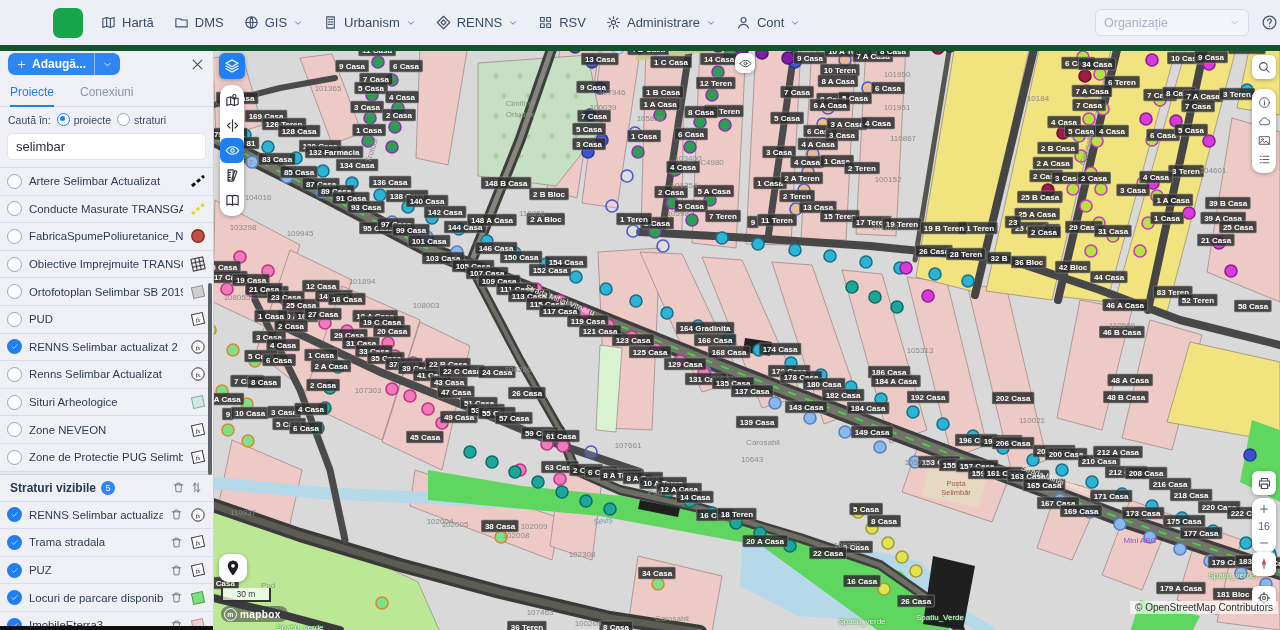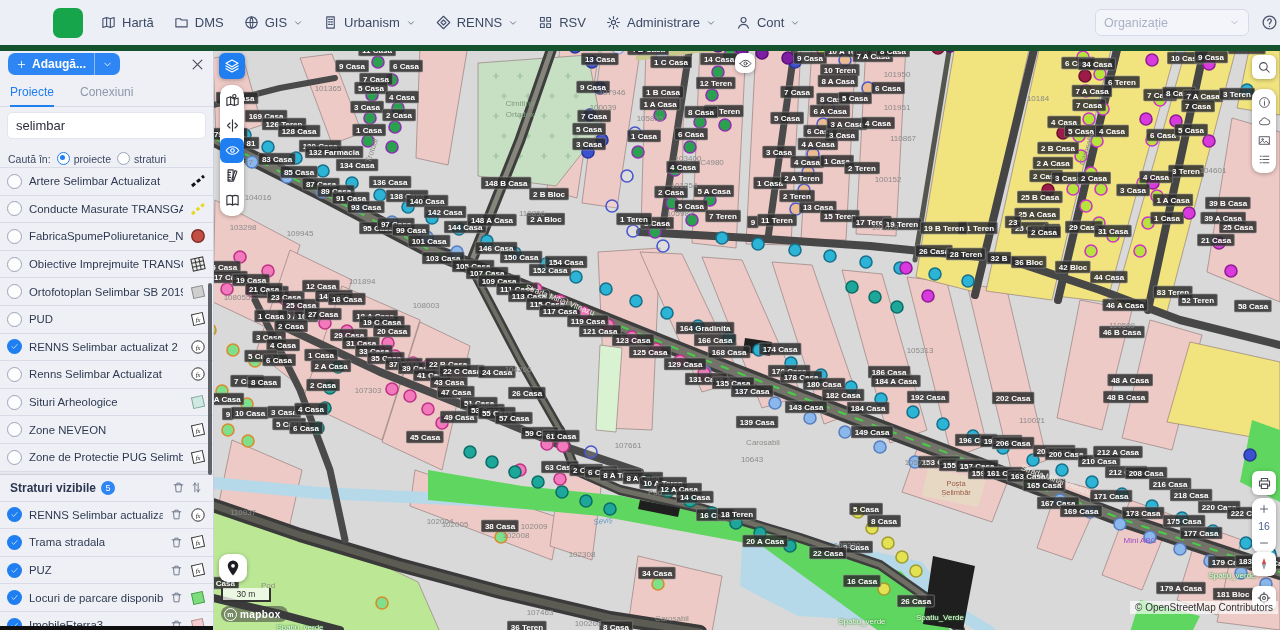--- a/index.html
+++ b/index.html
@@ -254,34 +254,34 @@
       <span id="sb-close">
           <svg width="15" height="15" viewBox="0 0 24 24" fill="none" stroke="currentColor" stroke-width="1.8" stroke-linecap="round" stroke-linejoin="round">
             <path d="M5 5l14 14M19 5 5 19"></path>
           </svg>
         </span>
     </div>
     <div id="sb-tabs">
         <div class="sb-tab active">Proiecte</div>
         <div class="sb-tab">Conexiuni</div>
       </div>
-    <div id="search-wrap">
-      <input id="search-input" type="text" value="selimbar" style="">
-    </div>
     <div id="scope-row">
       <span id="scope-label">Caută în:</span>
     <span class="radio-opt">
           <span class="radio sel"></span>
           <span>proiecte</span>
         </span>
         <span class="radio-opt">
           <span class="radio"></span>
           <span>straturi</span>
         </span>
       </div>
+    <div id="search-wrap">
+      <input id="search-input" type="text" value="selimbar" style="">
+    </div>
     <div id="projects-list">
         <div class="proj-item">
           <span class="chk off"></span>
           <span class="proj-label">Artere Selimbar Actualizat</span>
           <span class="type-ico">
             <svg width="16" height="16" viewBox="0 0 16 16" fill="none">
               <path d="M2 13 14 3" stroke="#111" stroke-width="3" stroke-dasharray="4 2.5"></path>
             </svg>
           </span>
         </div>
@@ -897,21 +897,21 @@
         <div class="mlab" style="left: 635px; top: 6px;">10 A Teren</div>
         <div class="mlab" style="left: 627px; top: 25px;">10 Teren</div>
         <div class="mlab" style="left: 625px; top: 36px;">8 A Casa</div>
         <div class="mlab" style="left: 584px; top: 47px;">7 Casa</div>
         <div class="mlab" style="left: 620px; top: 54px;">8 Casa</div>
         <div class="mlab" style="left: 660px; top: 11px;">7 A Casa</div>
         <div class="mlab" style="left: 680px; top: 6px;">8 Casa</div>
         <div class="mlab" style="left: 675px; top: 43px;">6 Casa</div>
         <div class="mlab" style="left: 642px; top: 53px;">5 Casa</div>
         <div class="mlab" style="left: 574px; top: 73px;">5 Casa</div>
-        <div class="mlab" style="left: 617px; top: 66px;">6 A Casa</div>
+        <div class="mlab" style="left: 617px; top: 60px;">6 A Casa</div>
         <div class="mlab" style="left: 607px; top: 86px;">6 Casa</div>
         <div class="mlab" style="left: 634px; top: 79px;">3 A Casa</div>
         <div class="mlab" style="left: 665px; top: 78px;">4 Casa</div>
         <div class="mlab" style="left: 629px; top: 90px;">3 Casa</div>
         <div class="mlab" style="left: 605px; top: 99px;">4 A Casa</div>
         <div class="mlab" style="left: 566px; top: 107px;">3 Casa</div>
         <div class="mlab" style="left: 594px; top: 117px;">4 Casa</div>
         <div class="mlab" style="left: 624px; top: 116px;">1 Casa</div>
         <div class="mlab" style="left: 649px; top: 123px;">2 Teren</div>
         <div class="mlab" style="left: 557px; top: 138px;">1 Casa</div>

